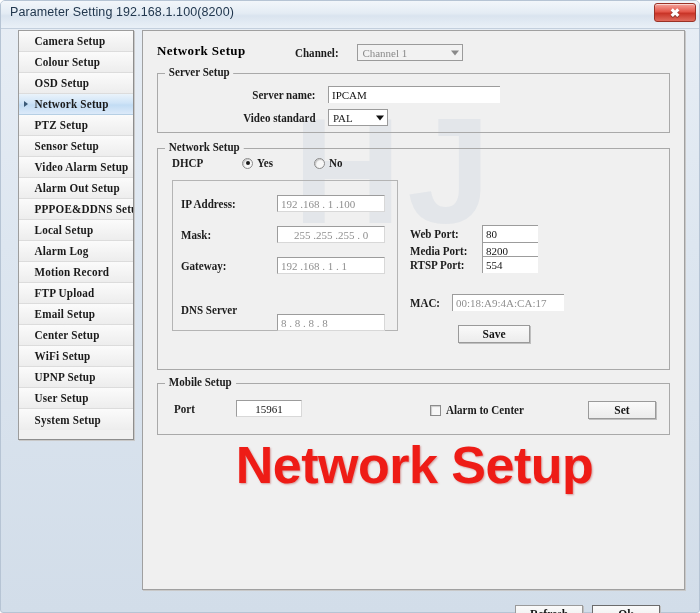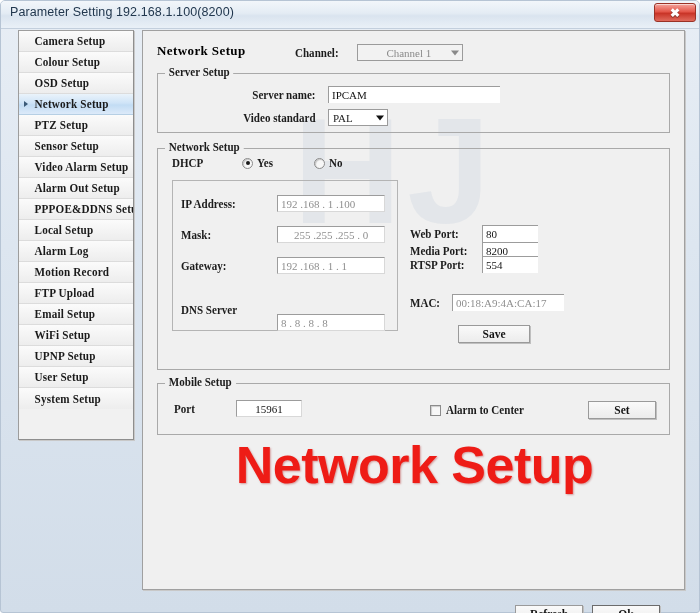--- a/index.html
+++ b/index.html
@@ -322,20 +322,23 @@
         <div class="menu-item">
           <span class="label">Motion Record</span>
         </div>
         <div class="menu-item">
           <span class="label">FTP Upload</span>
         </div>
         <div class="menu-item">
           <span class="label">Email Setup</span>
         </div>
         <div class="menu-item">
+          <span class="label">Center Setup</span>
+        </div>
+        <div class="menu-item">
           <span class="label">WiFi Setup</span>
         </div>
         <div class="menu-item">
           <span class="label">UPNP Setup</span>
         </div>
         <div class="menu-item">
           <span class="label">User Setup</span>
         </div>
         <div class="menu-item">
           <span class="label">System Setup</span>
@@ -343,21 +346,21 @@
       </div>
 
     <div class="content">
 
       <div class="bgmark">HJ</div>
 
       <div class="page-title">Network Setup</div>
 
       <div class="channel-row">
         <span class="lbl">Channel:</span>
-        <div class="combo" style="width:106px;padding-left:24px;">
+        <div class="combo" style="width:106px;">
           <span class="val">Channel 1</span>
           <span class="caret"></span>
         </div>
       </div>
 
       <div class="group" id="grp-server">
         <div class="legend">Server Setup</div>
 
         <div class="row" style="left:50px; top:12px;">
           <span class="lbl" style="width:120px; text-align:right; padding-right:8px;">Server name:</span>

